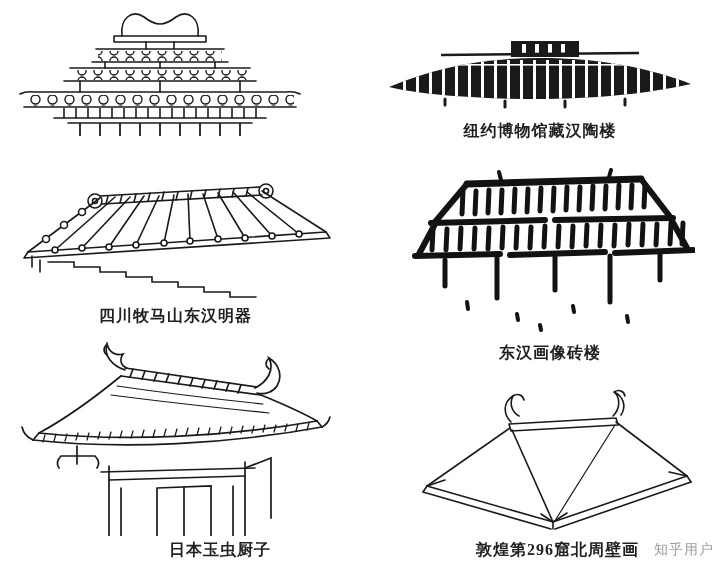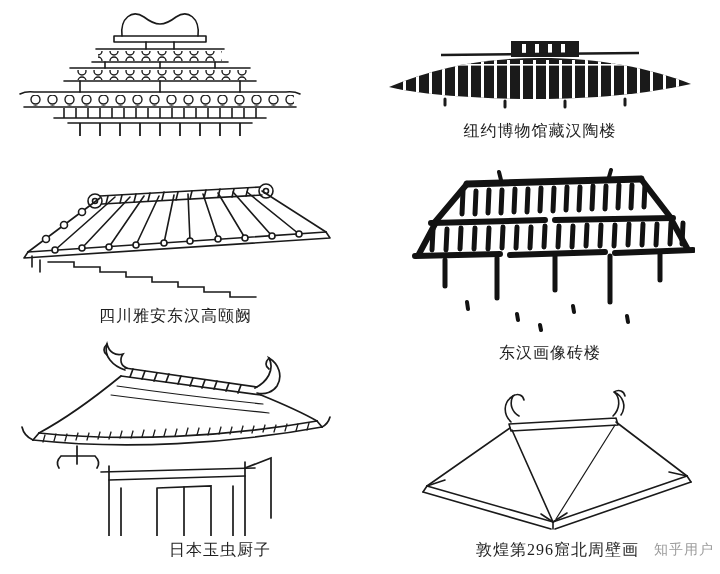--- a/index.html
+++ b/index.html
@@ -5,21 +5,21 @@
   html,body{margin:0;padding:0;}
   body{
     width:720px;height:574px;background:#ffffff;overflow:hidden;position:relative;
     font-family:"Liberation Serif","DejaVu Serif",serif;
   }
   .page{position:absolute;inset:0;}
   figure{position:absolute;margin:0;padding:0;}
   figure svg{display:block;}
   figcaption{
     text-align:center;font-size:16px;color:#1f1f1f;letter-spacing:1px;
-    margin-top:4px;white-space:nowrap;
+    margin-top:4px;white-space:nowrap;font-weight:bold;
   }
   .watermark{
     position:absolute;left:654px;top:541px;font-size:14px;color:#9b9b9b;
     font-family:"Liberation Sans","DejaVu Sans",sans-serif;letter-spacing:1px;
   }
 </style>
 </head>
 <body>
 
 <div class="page">
@@ -115,21 +115,21 @@
             <circle cx="264" cy="64" r="3"></circle>
             <circle cx="291" cy="62" r="3"></circle>
           <circle cx="74" cy="40" r="3.5"></circle>
             <circle cx="56" cy="53" r="3.5"></circle>
             <circle cx="38" cy="67" r="3.5"></circle>
         </g>
         <path d="M40,90 h26 v5 h26 v5 h26 v5 h26 v5 h26 v5 h26 v5 h26 v5 h26"></path>
         <path d="M24,84 L24,95 M32,88 L32,100"></path>
       </g>
     </svg>
-    <figcaption style="margin-top:2px">四川雅安东汉高颐阙</figcaption>
+    <figcaption style="margin-top:2px">四川牧马山东汉明器</figcaption>
   </figure>
 
   <figure style="left:405px;top:168px;width:290px">
     <svg viewBox="0 0 290 165" width="290" height="165">
       <g stroke="#121212" fill="none" stroke-linecap="round">
         <path stroke-width="7" d="M62,16 L236,11"></path>
         <path stroke-width="4" d="M96,12 L94,4 M204,9 L206,2"></path>
         <path stroke-width="6" d="M62,16 L30,54 M236,11 L266,50"></path>
         <path stroke-width="5" d="M58,23 l-1,23 M71,23 l-1,23 M84,22 l-1,23 M97,22 l-1,23 M110,21 l-1,23 M123,21 l-1,23 M136,20 l-1,23 M149,20 l-1,23 M162,19 l-1,23 M175,19 l-1,23 M188,18 l-1,23 M201,18 l-1,23 M214,17 l-1,23 M227,17 l-1,23 M240,16 l-1,23"></path>
         <path stroke-width="6" d="M26,55 L140,52 M150,52 L268,50"></path>

